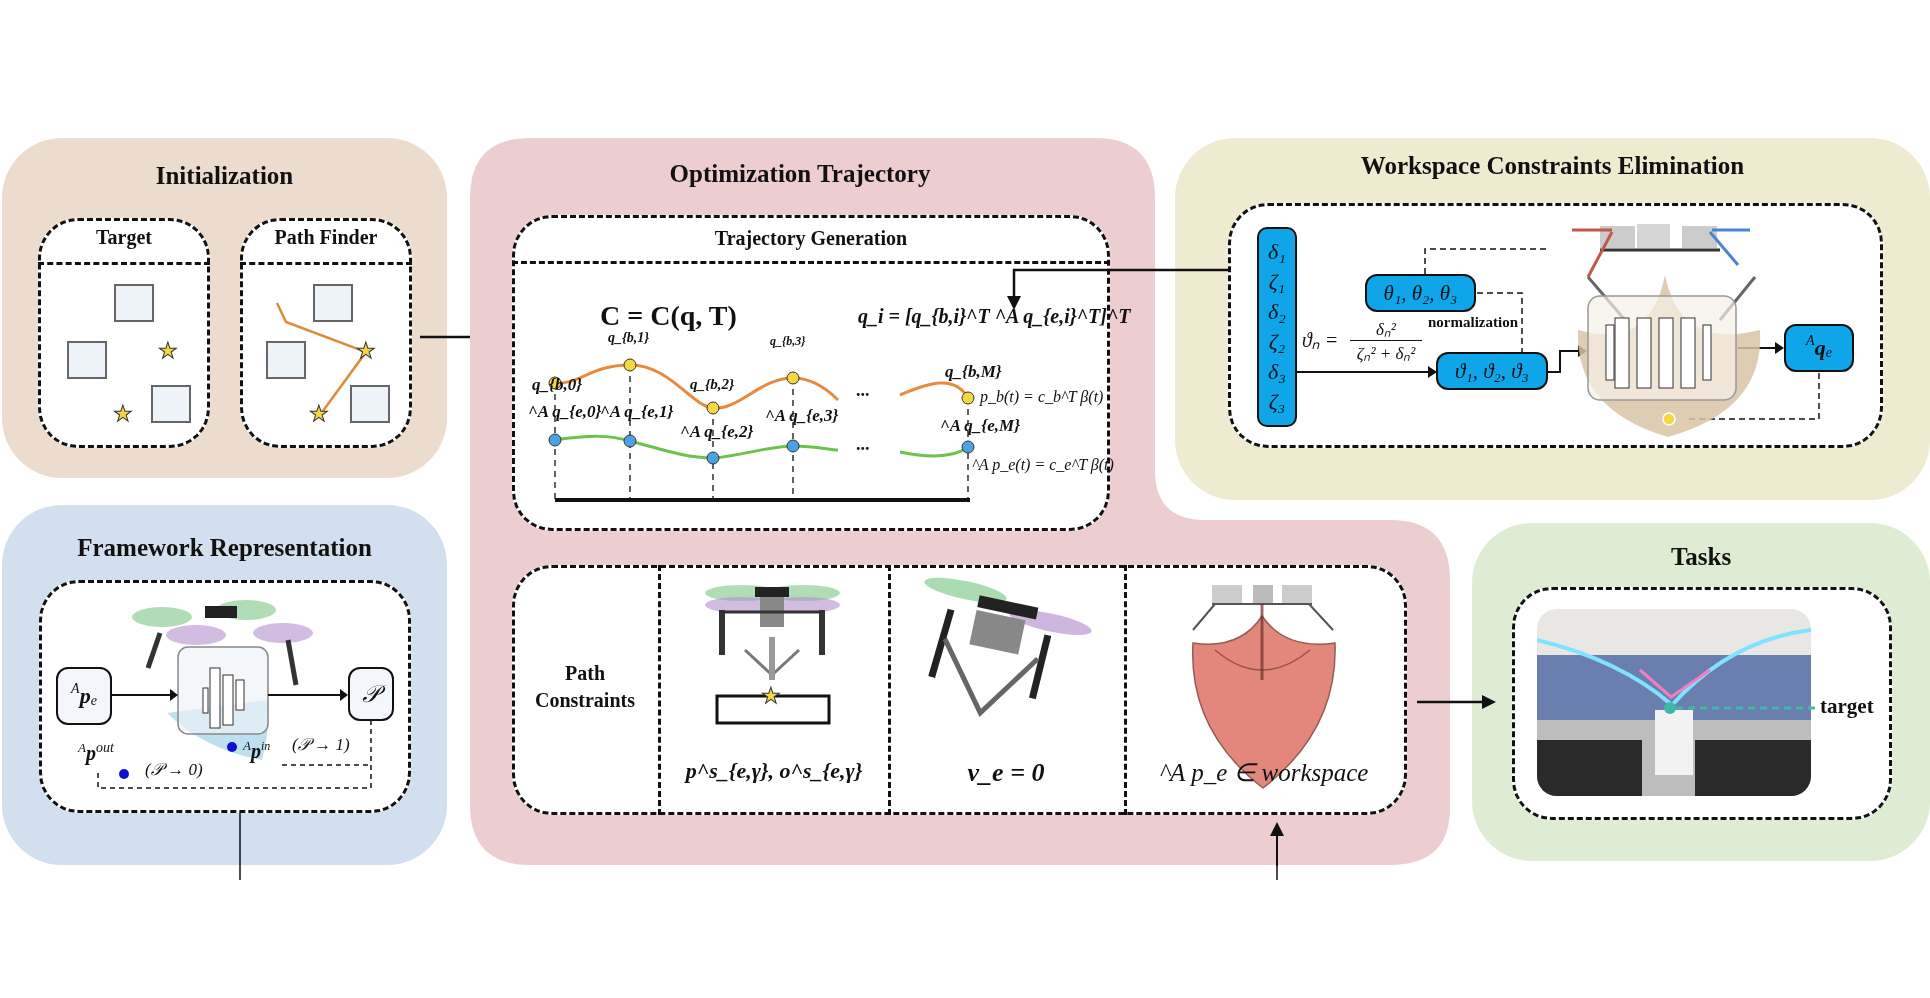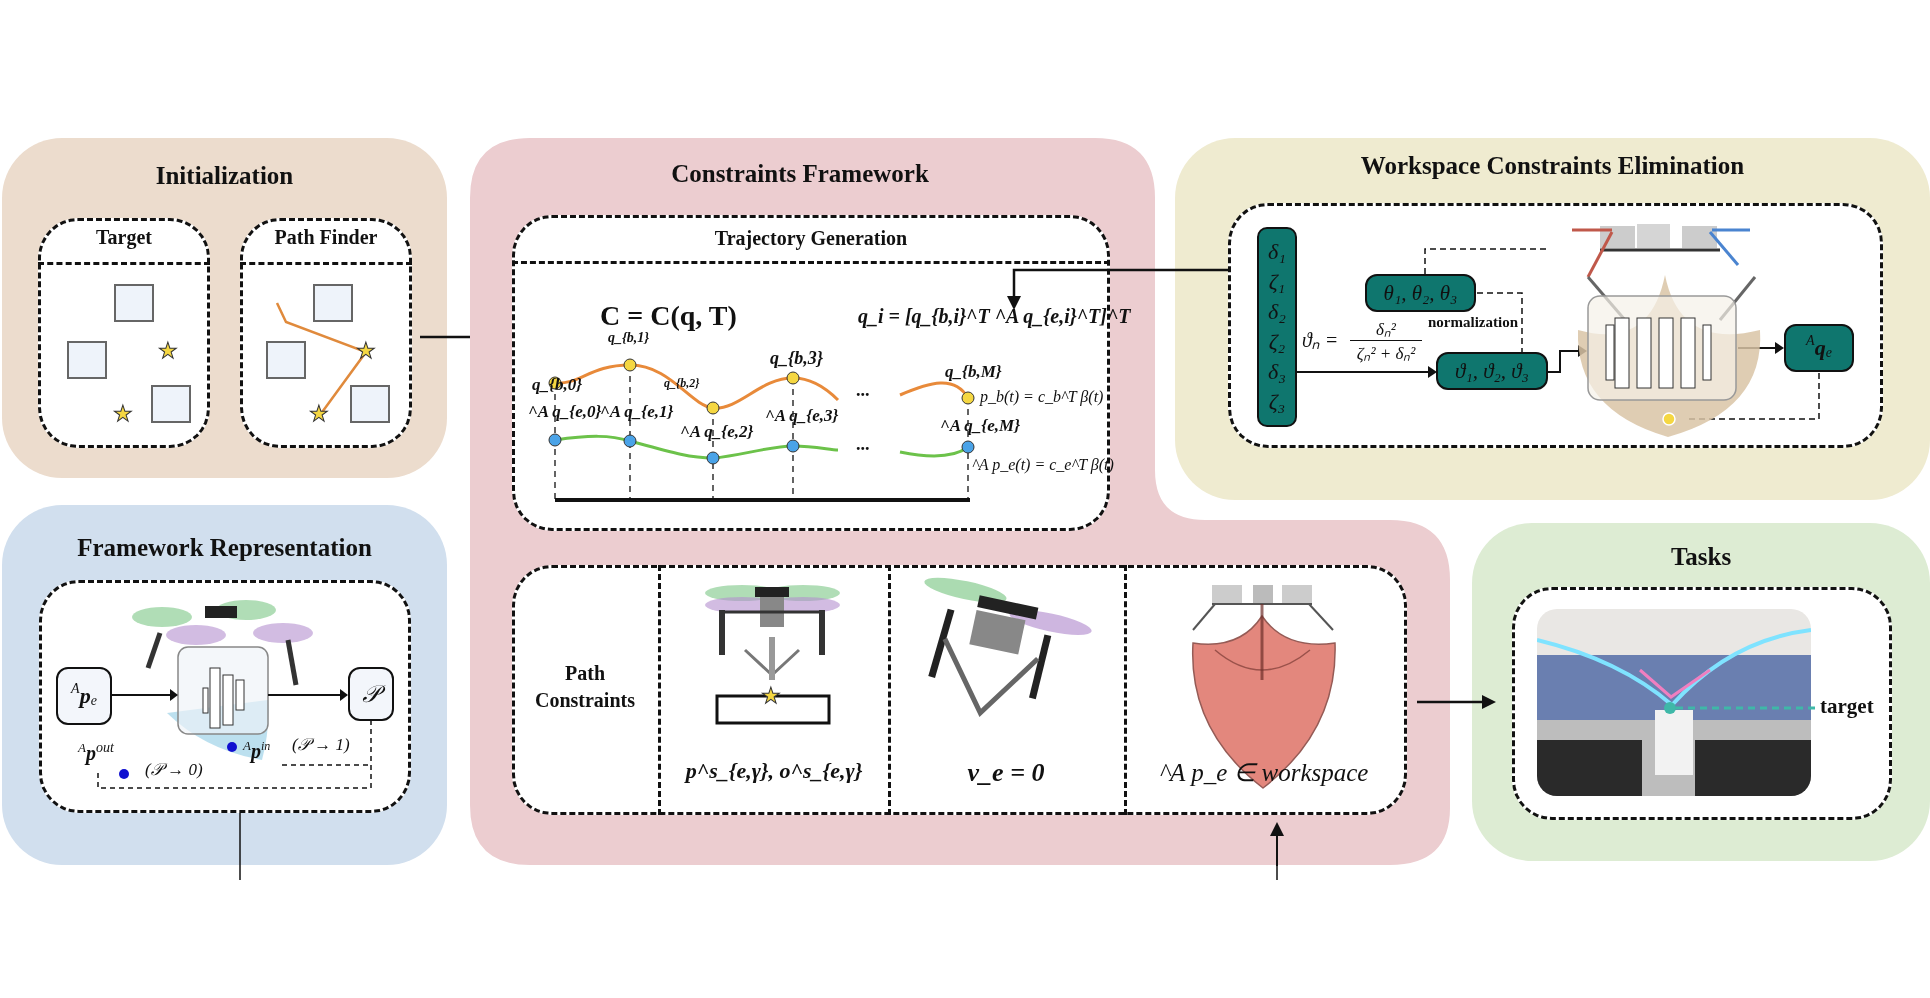--- a/index.html
+++ b/index.html
@@ -3,21 +3,21 @@
 <meta charset="utf-8">
 <style>
   html, body { margin:0; padding:0; background:#ffffff; }
   body { width:1930px; height:998px; position:relative; overflow:hidden; font-family:"Liberation Serif", serif; color:#111; }
   .abs { position:absolute;text-align:center; }
   .panel { position:absolute; border-radius:60px; }
   .title { position:absolute; font-weight:bold; font-size:25px; text-align:center; font-family:"Liberation Serif", serif; }
   .dash { position:absolute; border:3px dashed #111; background:#fff; border-radius:40px; box-sizing:border-box; }
   .math { font-family:"Liberation Serif", serif; font-style:italic; }
   .bold { font-weight:bold; }
-  .box { position:absolute; border:2px solid #111; border-radius:12px; background:#0f766e; box-sizing:border-box; display:flex; align-items:center; justify-content:center; }
+  .box { position:absolute; border:2px solid #111; border-radius:12px; background:#0ea5e9; box-sizing:border-box; display:flex; align-items:center; justify-content:center; }
   .sq { position:absolute; width:40px; height:38px; border:2px solid #666; background:#eef3fa; box-sizing:border-box; }
   svg { position:absolute; overflow:visible; }
   sub, sup { font-size:0.65em; }
 </style>
 </head>
 <body>
 
 <div class="panel" style="left:2px;top:138px;width:445px;height:340px;background:#ecdccd;"></div>
 <div class="title" style="left:2px;top:162px;width:445px;">Initialization</div>
 
@@ -43,21 +43,21 @@
 <div class="abs" style="left:309px;top:401px;font-size:22px;color:#f5d742;-webkit-text-stroke:1px #333;">★</div>
 
 <svg style="left:0;top:0;" width="1" height="1">
   <line x1="420" y1="337" x2="482" y2="337" stroke="#111" stroke-width="2.5"></line>
   <polygon points="482,330 496,337 482,344" fill="#111"></polygon>
 </svg>
 
 <svg style="left:0;top:0;" width="1" height="1">
   <path d="M530,138 H1095 Q1155,138 1155,198 V470 Q1155,520 1205,520 H1390 Q1450,520 1450,580 V808 Q1450,865 1390,865 H530 Q470,865 470,805 V198 Q470,138 530,138 Z" fill="#eccdd0"></path>
 </svg>
-<div class="title" style="left:470px;top:160px;width:660px;">Constraints Framework</div>
+<div class="title" style="left:470px;top:160px;width:660px;">Optimization Trajectory</div>
 
 <div class="dash" style="left:512px;top:215px;width:598px;height:316px;"></div>
 <div class="title" style="left:512px;top:227px;width:598px;font-size:20px;">Trajectory Generation</div>
 <div class="abs" style="left:512px;top:261px;width:598px;border-top:3px dashed #111;"></div>
 
 <div class="abs bold" style="left:600px;top:300px;font-size:28px;">C = C(q, T)</div>
 <div class="abs math bold" style="left:858px;top:305px;font-size:20px;">q_i = [q_{b,i}^T  ^A q_{e,i}^T]^T</div>
 
 <svg id="traj-svg" style="left:0;top:0;" width="1" height="1">
   <line x1="555" y1="500" x2="970" y2="500" stroke="#111" stroke-width="4"></line>
@@ -78,22 +78,22 @@
       <line x1="793" x2="793" y1="378" y2="500" stroke="#111" stroke-width="1.3" stroke-dasharray="6,5"></line>
       <circle cx="793" cy="378" r="6" fill="#f5d742" stroke="#333"></circle>
       <circle cx="793" cy="446" r="6" fill="#4aa3e8" stroke="#333"></circle>
       <line x1="968" x2="968" y1="398" y2="500" stroke="#111" stroke-width="1.3" stroke-dasharray="6,5"></line>
       <circle cx="968" cy="398" r="6" fill="#f5d742" stroke="#333"></circle>
       <circle cx="968" cy="447" r="6" fill="#4aa3e8" stroke="#333"></circle>
     </g>
 </svg>
 <div class="abs" style="left:532px;top:346px;font-size:17px;margin-top:29px;"><span class="math bold">q_{b,0}</span></div>
 <div class="abs" style="left:608px;top:330px;font-size:14px;"><span class="math bold">q_{b,1}</span></div>
-<div class="abs" style="left:664px;top:376px;font-size:12px;"><span class="math bold">q_{b,2}</span></div>
-<div class="abs" style="left:770px;top:348px;font-size:18px;"><span class="math bold">q_{b,3}</span></div>
+<div class="abs" style="left:690px;top:376px;font-size:15px;"><span class="math bold">q_{b,2}</span></div>
+<div class="abs" style="left:770px;top:334px;font-size:12px;"><span class="math bold">q_{b,3}</span></div>
 <div class="abs" style="left:945px;top:362px;font-size:17px;"><span class="math bold">q_{b,M}</span></div>
 <div class="abs" style="left:528px;top:402px;font-size:17px;"><span class="math bold">^A q_{e,0}</span></div>
 <div class="abs" style="left:600px;top:402px;font-size:17px;"><span class="math bold">^A q_{e,1}</span></div>
 <div class="abs" style="left:680px;top:422px;font-size:17px;"><span class="math bold">^A q_{e,2}</span></div>
 <div class="abs" style="left:765px;top:406px;font-size:17px;"><span class="math bold">^A q_{e,3}</span></div>
 <div class="abs" style="left:940px;top:416px;font-size:17px;"><span class="math bold">^A q_{e,M}</span></div>
 <div class="abs bold" style="left:856px;top:380px;font-size:18px;">...</div>
 <div class="abs bold" style="left:856px;top:434px;font-size:18px;">...</div>
 <div class="abs math" style="left:980px;top:388px;font-size:16px;">p_b(t) = c_b^T β(t)</div>
 <div class="abs math" style="left:972px;top:456px;font-size:16px;">^A p_e(t) = c_e^T β(t)</div>

